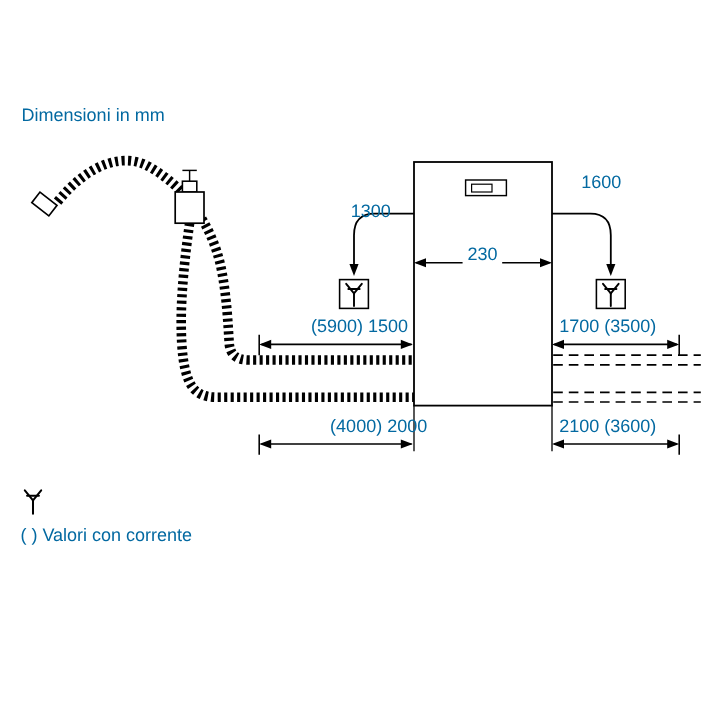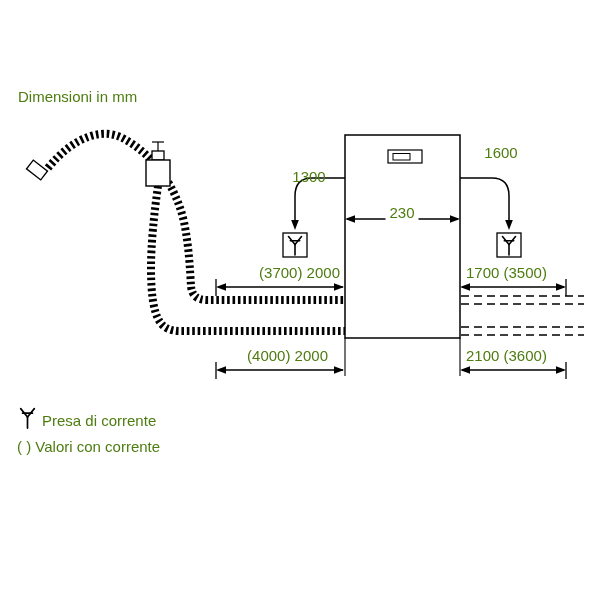--- a/index.html
+++ b/index.html
@@ -1,21 +1,21 @@
 <!DOCTYPE html>
 <html><head>
 <meta charset="utf-8">
 <style>
   html,body{margin:0;padding:0;background:#fff;}
   .stage{
     position:relative;width:600px;height:600px;background:#ffffff;
     font-family:"Liberation Sans", sans-serif;color:#000;overflow:hidden;
   }
   .stage svg{position:absolute;left:0;top:0;}
-  .lbl{position:absolute;font-size:15px;line-height:17px;white-space:nowrap;color:#4d7c0f;}
+  .lbl{position:absolute;font-size:15px;line-height:17px;white-space:nowrap;color:#0369a1;}
   .title{font-size:15px;}
   .center{transform:translateX(-50%);}
   .ralign{width:160px;text-align:right;}
   .boxed{background:#ffffff;padding:0 4px;}
 </style>
 </head>
 <body>
 
 <div class="stage">
 
@@ -107,22 +107,21 @@
     <use href="#plug-glyph" transform="translate(17,406) scale(1.05)"></use>
   </svg>
 
   <div class="lbl title" style="left:18px;top:88px;">Dimensioni in mm</div>
 
   <div class="lbl center" style="left:309px;top:144px;margin-top:24px;">1300</div>
   <div class="lbl center" style="left:501px;top:144px;">1600</div>
 
   <div class="lbl center boxed" style="left:402px;top:204px;">230</div>
 
-  <div class="lbl ralign" style="left:180px;top:264px;">(3700) 2000</div>
+  <div class="lbl ralign" style="left:180px;top:264px;">(5900) 1500</div>
   <div class="lbl" style="left:466px;top:264px;">1700 (3500)</div>
 
-  <div class="lbl ralign" style="left:168px;top:347px;text-align:right;">(4000) 2000</div>
+  <div class="lbl ralign" style="left:196px;top:347px;text-align:right;">(4000) 2000</div>
   <div class="lbl" style="left:466px;top:347px;">2100 (3600)</div>
 
-  <div class="lbl" style="left:42px;top:412px;">Presa di corrente</div>
   <div class="lbl" style="left:17px;top:438px;">( ) Valori con corrente</div>
 
 </div>
 
 </body></html>

